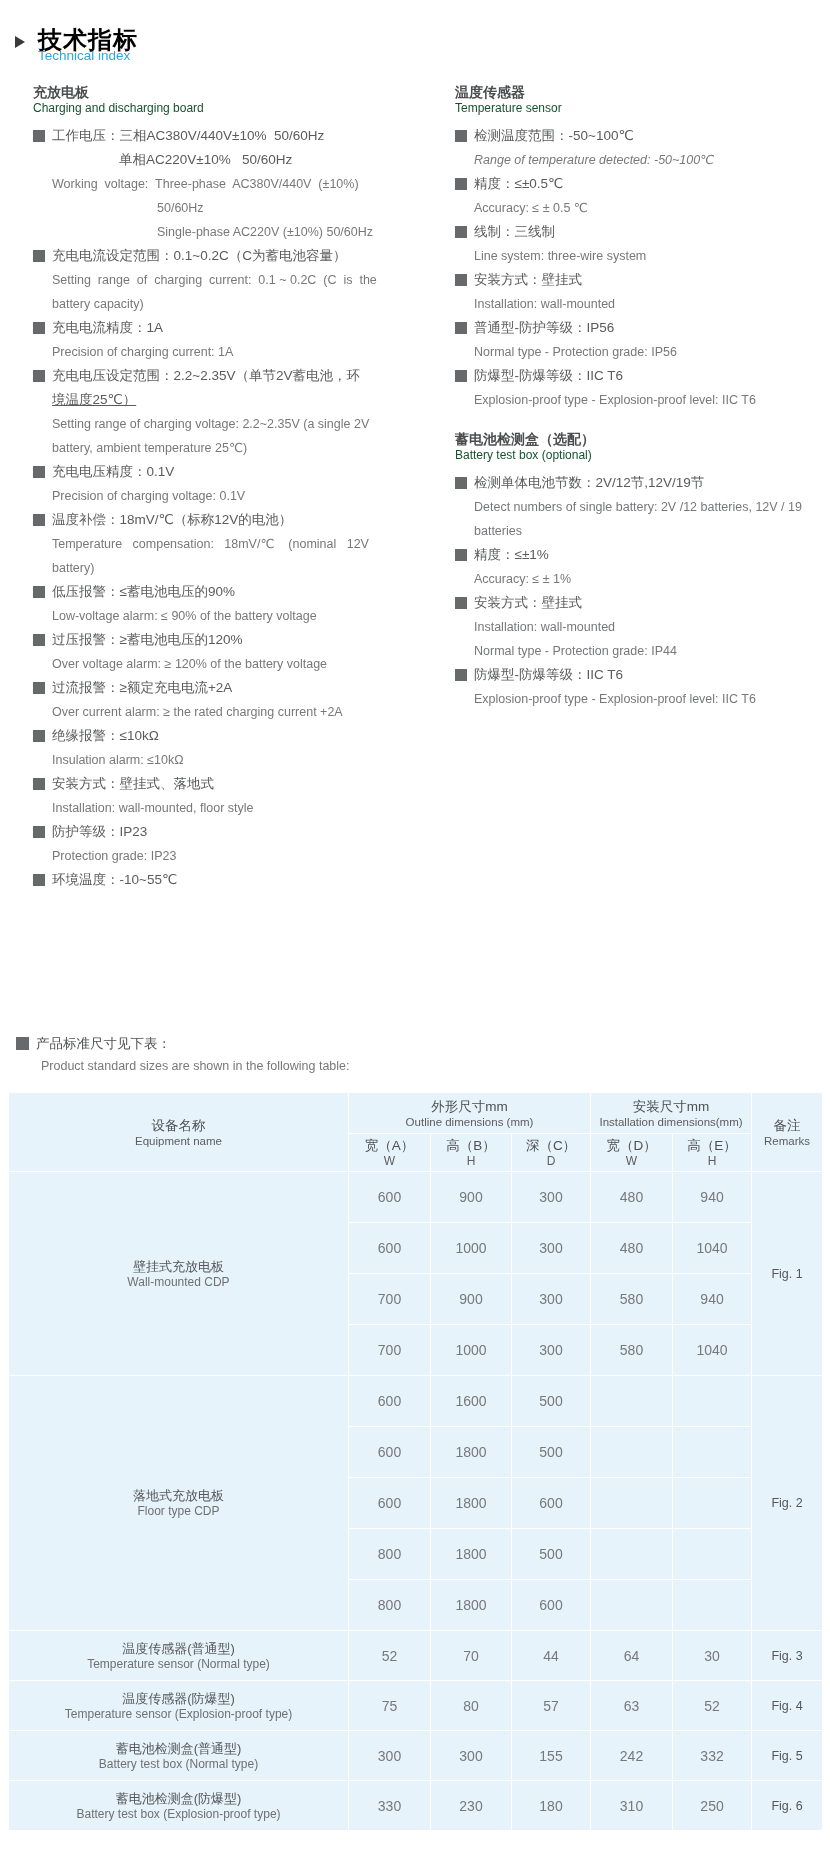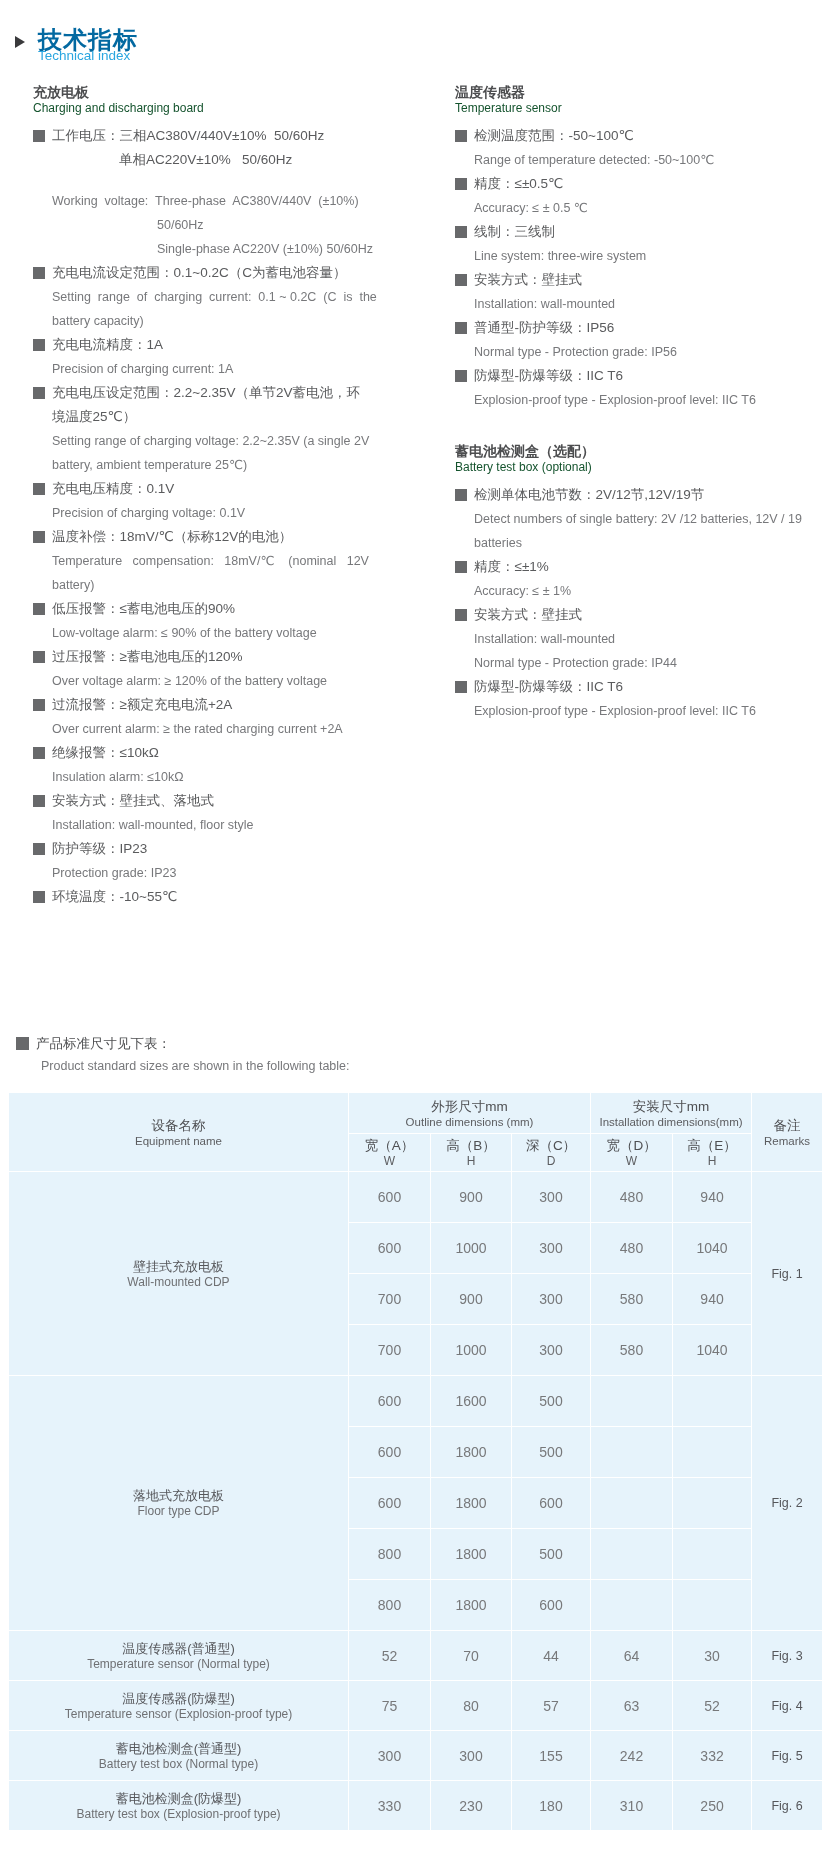--- a/index.html
+++ b/index.html
@@ -9,32 +9,32 @@
     -webkit-font-smoothing:antialiased;
   }
   
   .page-header{position:absolute;left:0;top:0;}
   .marker{
     position:absolute;left:15px;top:36px;width:0;height:0;
     border-left:10px solid #3a3a3c;border-top:6px solid transparent;border-bottom:6px solid transparent;
   }
   .page-title{
     position:absolute;left:38px;top:24px;margin:0;white-space:nowrap;
-    font-size:24px;font-weight:bold;color:#0369a1;letter-spacing:1px;
+    font-size:24px;font-weight:bold;color:#000000;letter-spacing:1px;
   }
   .page-subtitle{
     position:absolute;left:38px;top:48px;white-space:nowrap;
     font-size:13.5px;color:#2aa6e0;text-align:right;
   }
   
   .spec-col{position:absolute;top:84px;}
   #col-left{left:33px;width:402px;}
   #col-right{left:455px;width:372px;}
   .spec-section{display:block;}
-  .spec-section.gapped{margin-top:31px;}
+  .spec-section.gapped{margin-top:19px;}
   .sec-cn{font-size:14px;font-weight:bold;color:#4c4d4f;line-height:17px;white-space:nowrap;}
   .sec-en{font-size:12px;color:#14532d;line-height:15px;margin-bottom:8px;white-space:nowrap;}
   .line{position:relative;height:24px;line-height:24px;white-space:pre;overflow:visible;}
   .line.cn{font-size:13.5px;color:#5a5b5d;}
   .line.en{font-size:12.5px;color:#77787b;}
   .bullet{position:absolute;left:0;top:6px;width:12px;height:12px;background:#68696b;}
   
   .size-note{position:absolute;left:16px;top:1033px;}
   .size-note .nb{position:absolute;left:0;top:4px;width:13px;height:13px;background:#68696b;}
   .size-note .n-cn{padding-left:20px;font-size:13.5px;color:#4f5052;line-height:22px;white-space:nowrap;}
@@ -67,30 +67,30 @@
   <h1 class="page-title">技术指标</h1>
   <div class="page-subtitle">Technical index</div>
 </div>
 
 <div class="spec-col" id="col-left">
     <section class="spec-section">
       <div class="sec-cn">充放电板</div>
       <div class="sec-en">Charging and discharging board</div>
       <div class="line cn" style="padding-left: 19px;"><span class="bullet"></span><span class="ltext">工作电压：三相AC380V/440V±10%  50/60Hz</span></div>
       <div class="line cn" style="padding-left: 86px;"><span class="ltext">单相AC220V±10%   50/60Hz</span></div>
-      <div class="line en" style="padding-left: 19px; margin-top: 17px;"><span class="ltext">Working  voltage:  Three-phase  AC380V/440V  (±10%)</span></div>
+      <div class="line en" style="padding-left: 19px;"><span class="ltext">Working  voltage:  Three-phase  AC380V/440V  (±10%)</span></div>
       <div class="line en" style="padding-left: 124px;"><span class="ltext">50/60Hz</span></div>
       <div class="line en" style="padding-left: 124px;"><span class="ltext">Single-phase AC220V (±10%) 50/60Hz</span></div>
       <div class="line cn" style="padding-left: 19px;"><span class="bullet"></span><span class="ltext">充电电流设定范围：0.1~0.2C（C为蓄电池容量）</span></div>
       <div class="line en" style="padding-left: 19px;"><span class="ltext">Setting  range  of  charging  current:  0.1 ~ 0.2C  (C  is  the</span></div>
       <div class="line en" style="padding-left: 19px;"><span class="ltext">battery capacity)</span></div>
       <div class="line cn" style="padding-left: 19px;"><span class="bullet"></span><span class="ltext">充电电流精度：1A</span></div>
       <div class="line en" style="padding-left: 19px;"><span class="ltext">Precision of charging current: 1A</span></div>
       <div class="line cn" style="padding-left: 19px;"><span class="bullet"></span><span class="ltext">充电电压设定范围：2.2~2.35V（单节2V蓄电池，环</span></div>
-      <div class="line cn" style="padding-left: 19px;"><span class="ltext">境温度25℃）</span></div>
+      <div class="line cn" style="padding-left: 19px; text-decoration: underline;"><span class="ltext">境温度25℃）</span></div>
       <div class="line en" style="padding-left: 19px;"><span class="ltext">Setting range of charging voltage: 2.2~2.35V (a single 2V</span></div>
       <div class="line en" style="padding-left: 19px;"><span class="ltext">battery, ambient temperature 25℃)</span></div>
       <div class="line cn" style="padding-left: 19px;"><span class="bullet"></span><span class="ltext">充电电压精度：0.1V</span></div>
       <div class="line en" style="padding-left: 19px;"><span class="ltext">Precision of charging voltage: 0.1V</span></div>
       <div class="line cn" style="padding-left: 19px;"><span class="bullet"></span><span class="ltext">温度补偿：18mV/℃（标称12V的电池）</span></div>
       <div class="line en" style="padding-left: 19px;"><span class="ltext">Temperature   compensation:   18mV/℃    (nominal   12V</span></div>
       <div class="line en" style="padding-left: 19px;"><span class="ltext">battery)</span></div>
       <div class="line cn" style="padding-left: 19px;"><span class="bullet"></span><span class="ltext">低压报警：≤蓄电池电压的90%</span></div>
       <div class="line en" style="padding-left: 19px;"><span class="ltext">Low-voltage alarm: ≤ 90% of the battery voltage</span></div>
       <div class="line cn" style="padding-left: 19px;"><span class="bullet"></span><span class="ltext">过压报警：≥蓄电池电压的120%</span></div>
@@ -104,21 +104,21 @@
       <div class="line cn" style="padding-left: 19px;"><span class="bullet"></span><span class="ltext">防护等级：IP23</span></div>
       <div class="line en" style="padding-left: 19px;"><span class="ltext">Protection grade: IP23</span></div>
       <div class="line cn" style="padding-left: 19px;"><span class="bullet"></span><span class="ltext">环境温度：-10~55℃</span></div>
     </section>
   </div>
 <div class="spec-col" id="col-right">
     <section class="spec-section">
       <div class="sec-cn">温度传感器</div>
       <div class="sec-en">Temperature sensor</div>
       <div class="line cn" style="padding-left: 19px;"><span class="bullet"></span><span class="ltext">检测温度范围：-50~100℃</span></div>
-      <div class="line en" style="padding-left: 19px;"><span class="ltext">Range of temperature detected: -50~100℃</span></div>
+      <div class="line en" style="padding-left: 19px; font-style: italic;"><span class="ltext">Range of temperature detected: -50~100℃</span></div>
       <div class="line cn" style="padding-left: 19px;"><span class="bullet"></span><span class="ltext">精度：≤±0.5℃</span></div>
       <div class="line en" style="padding-left: 19px;"><span class="ltext">Accuracy: ≤ ± 0.5 ℃</span></div>
       <div class="line cn" style="padding-left: 19px;"><span class="bullet"></span><span class="ltext">线制：三线制</span></div>
       <div class="line en" style="padding-left: 19px;"><span class="ltext">Line system: three-wire system</span></div>
       <div class="line cn" style="padding-left: 19px;"><span class="bullet"></span><span class="ltext">安装方式：壁挂式</span></div>
       <div class="line en" style="padding-left: 19px;"><span class="ltext">Installation: wall-mounted</span></div>
       <div class="line cn" style="padding-left: 19px;"><span class="bullet"></span><span class="ltext">普通型-防护等级：IP56</span></div>
       <div class="line en" style="padding-left: 19px;"><span class="ltext">Normal type - Protection grade: IP56</span></div>
       <div class="line cn" style="padding-left: 19px;"><span class="bullet"></span><span class="ltext">防爆型-防爆等级：IIC T6</span></div>
       <div class="line en" style="padding-left: 19px;"><span class="ltext">Explosion-proof type - Explosion-proof level: IIC T6</span></div>

